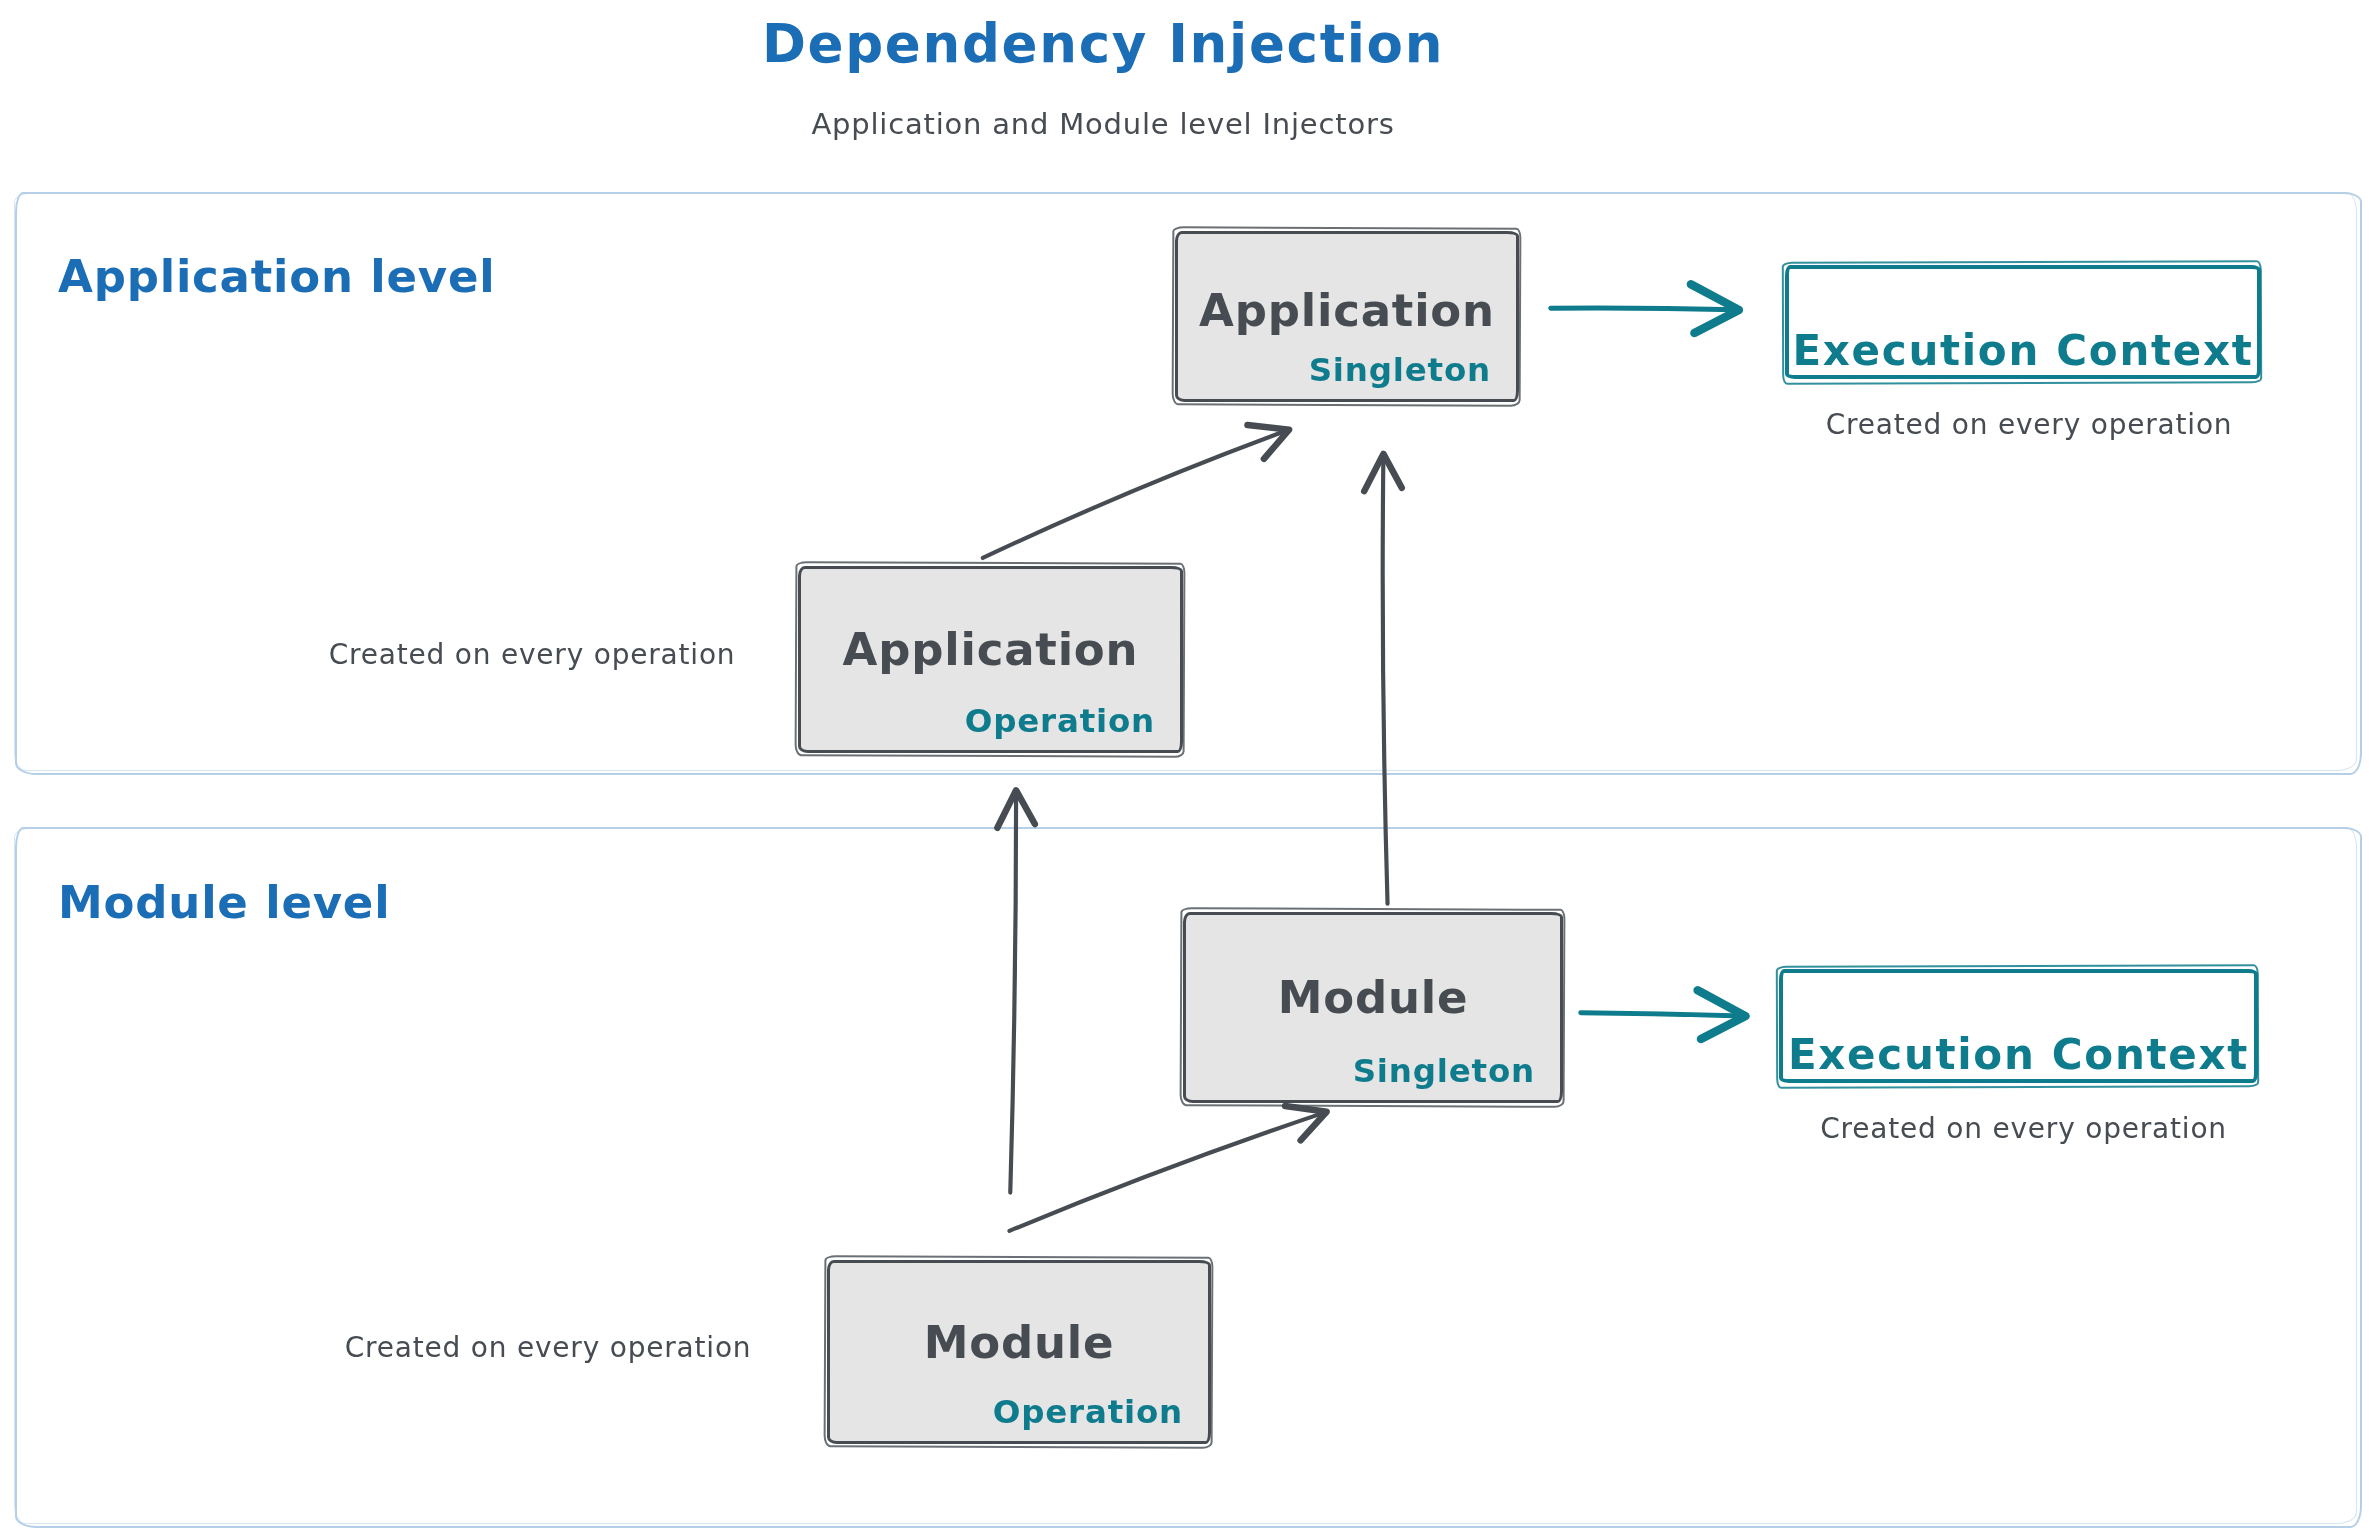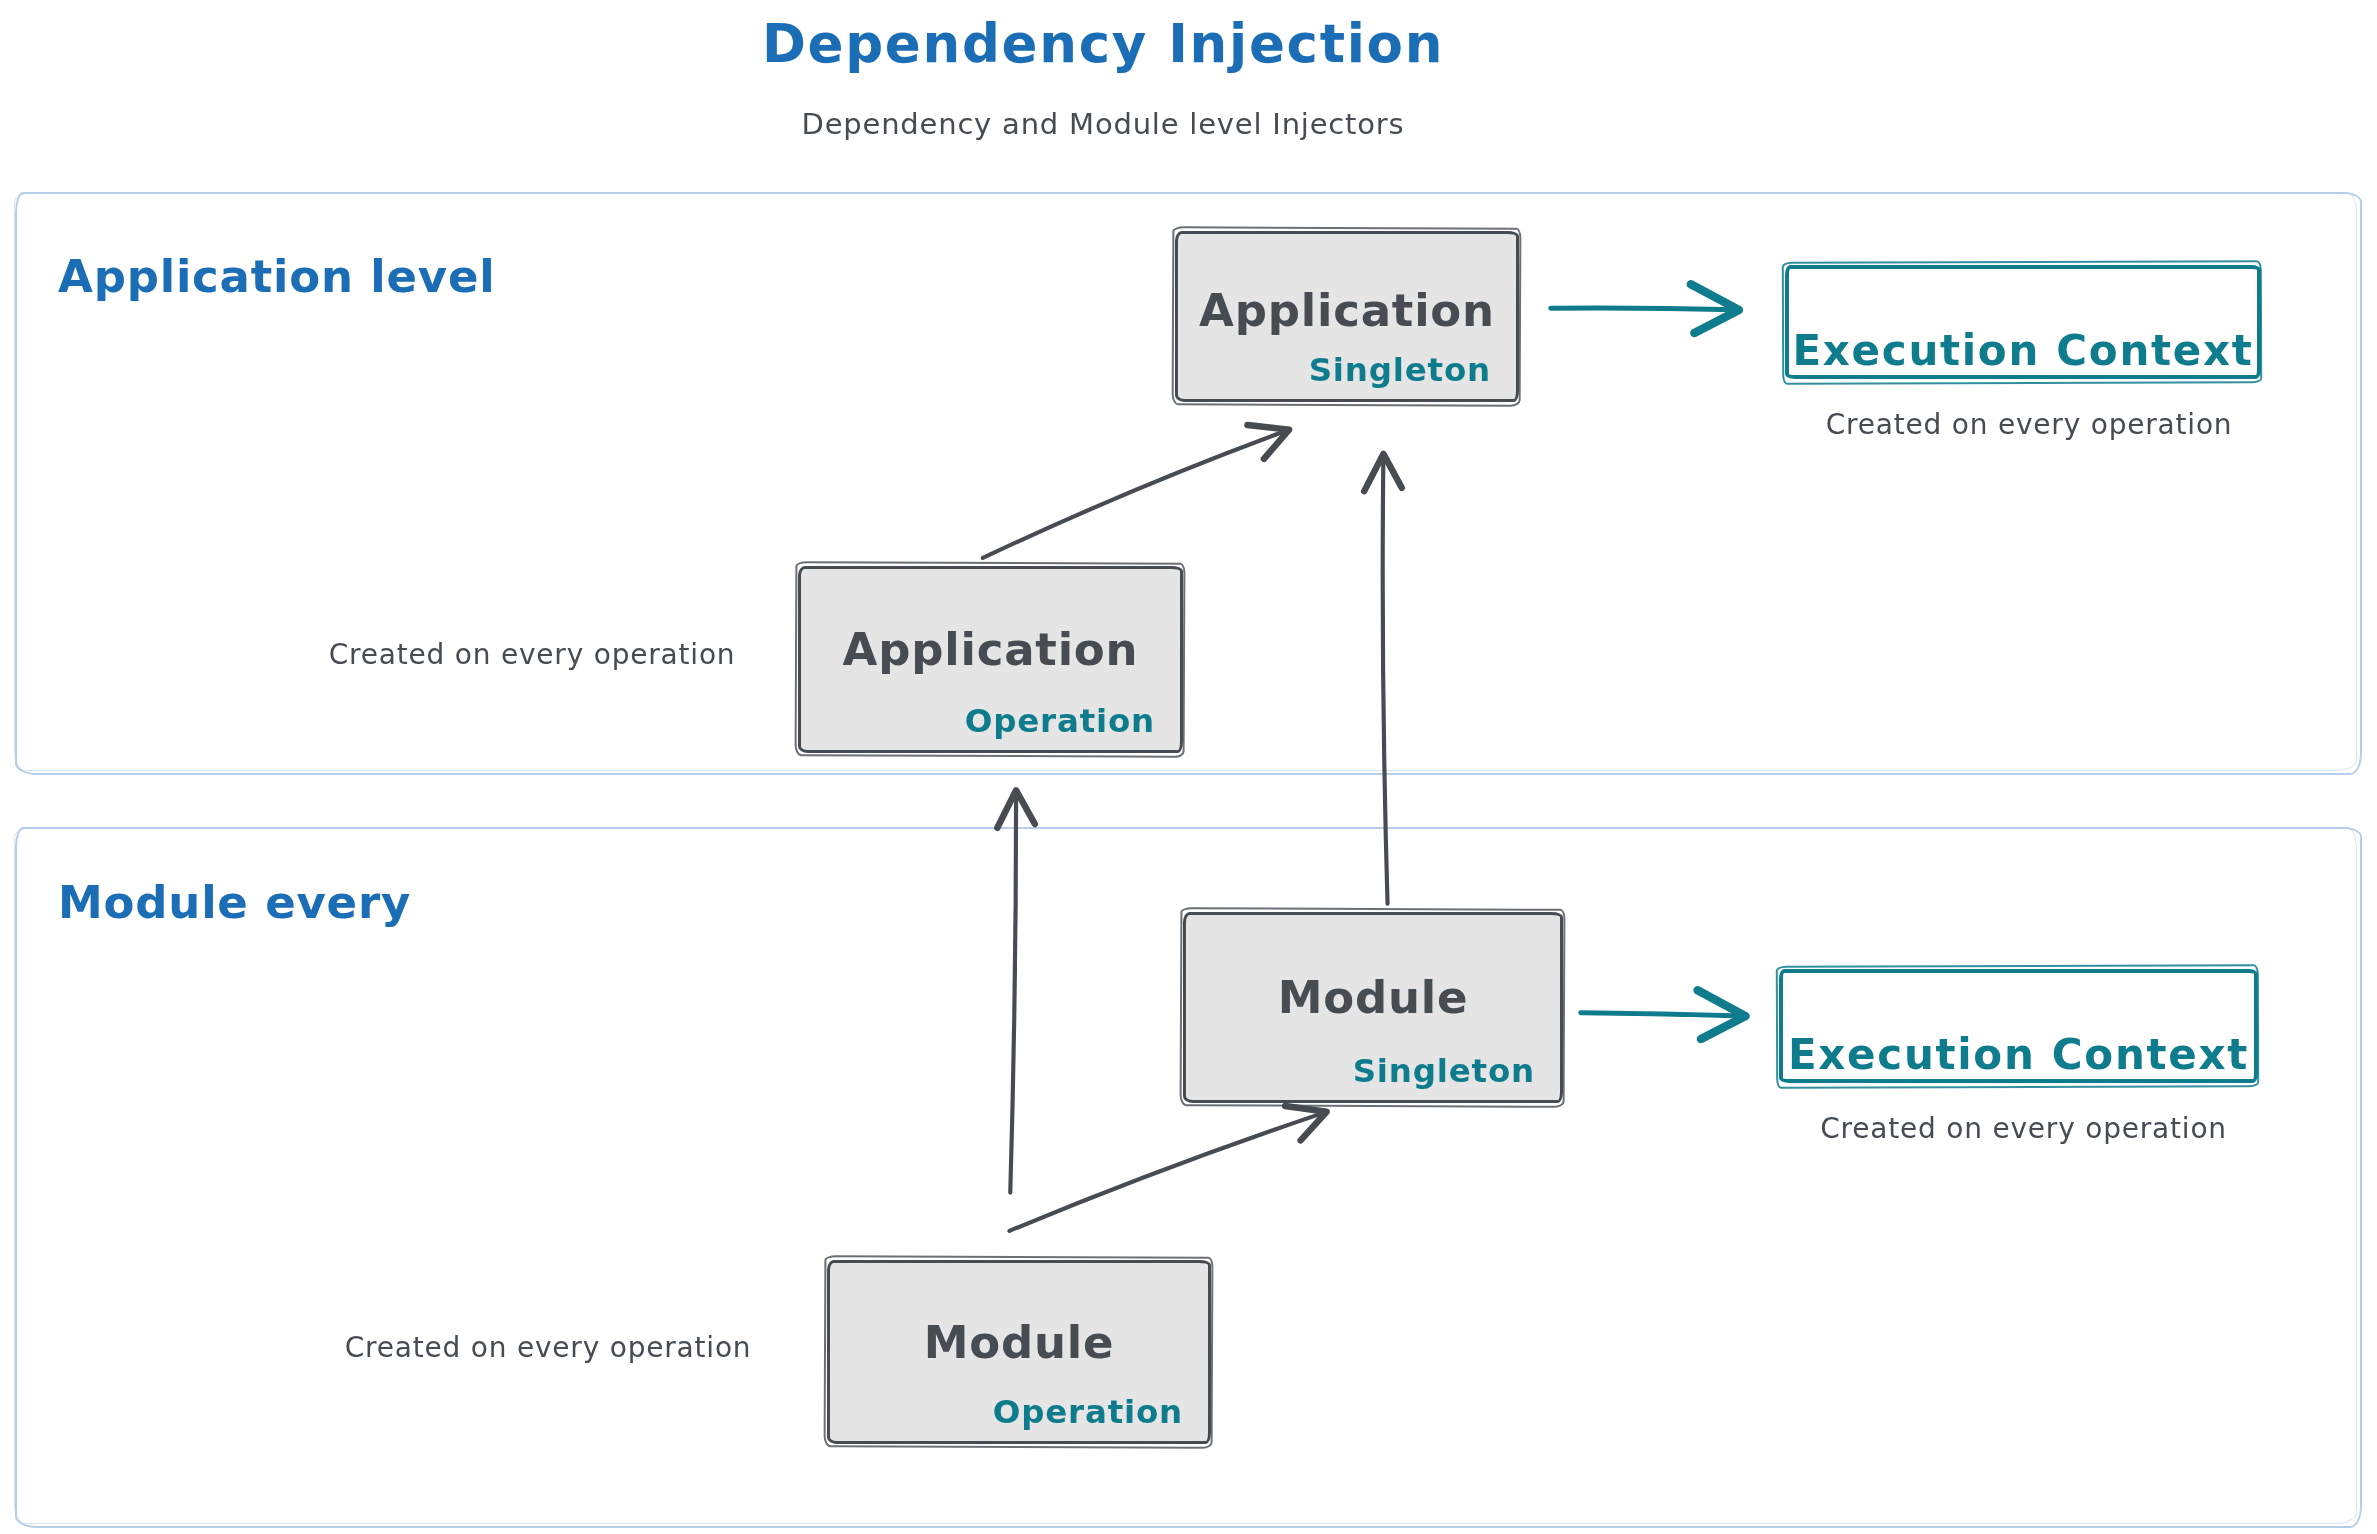--- a/index.html
+++ b/index.html
@@ -112,27 +112,27 @@
 
   
   #arrows{position:absolute;left:0;top:0;pointer-events:none;}
 </style>
 </head>
 <body>
 
 <div id="canvas">
 
   <div class="title">Dependency Injection</div>
-  <div class="subtitle">Dependency and Module level Injectors</div>
+  <div class="subtitle">Application and Module level Injectors</div>
 
   <div class="container" id="app-container"></div>
   <div class="container" id="module-container"></div>
 
   <div class="level-label" id="app-level-label">Application level</div>
-  <div class="level-label" id="module-level-label">Module every</div>
+  <div class="level-label" id="module-level-label">Module level</div>
 
   <svg id="arrows" width="2377" height="1534" viewBox="0 0 2854 1842">
     <defs>
       <marker id="head-dark" viewBox="0 0 20 20" refX="17" refY="10" markerWidth="12" markerHeight="12" orient="auto-start-reverse">
         <path d="M3 2.5 L18 10 L4.5 17.5" fill="none" stroke="#464c52" stroke-width="2.6" stroke-linecap="round" stroke-linejoin="round"></path>
       </marker>
       <marker id="head-teal" viewBox="0 0 20 20" refX="17" refY="10" markerWidth="13" markerHeight="13" orient="auto-start-reverse">
         <path d="M3 2.5 L18 10 L4.5 17.5" fill="none" stroke="#0e7c8c" stroke-width="2.6" stroke-linecap="round" stroke-linejoin="round"></path>
       </marker>
     </defs>

